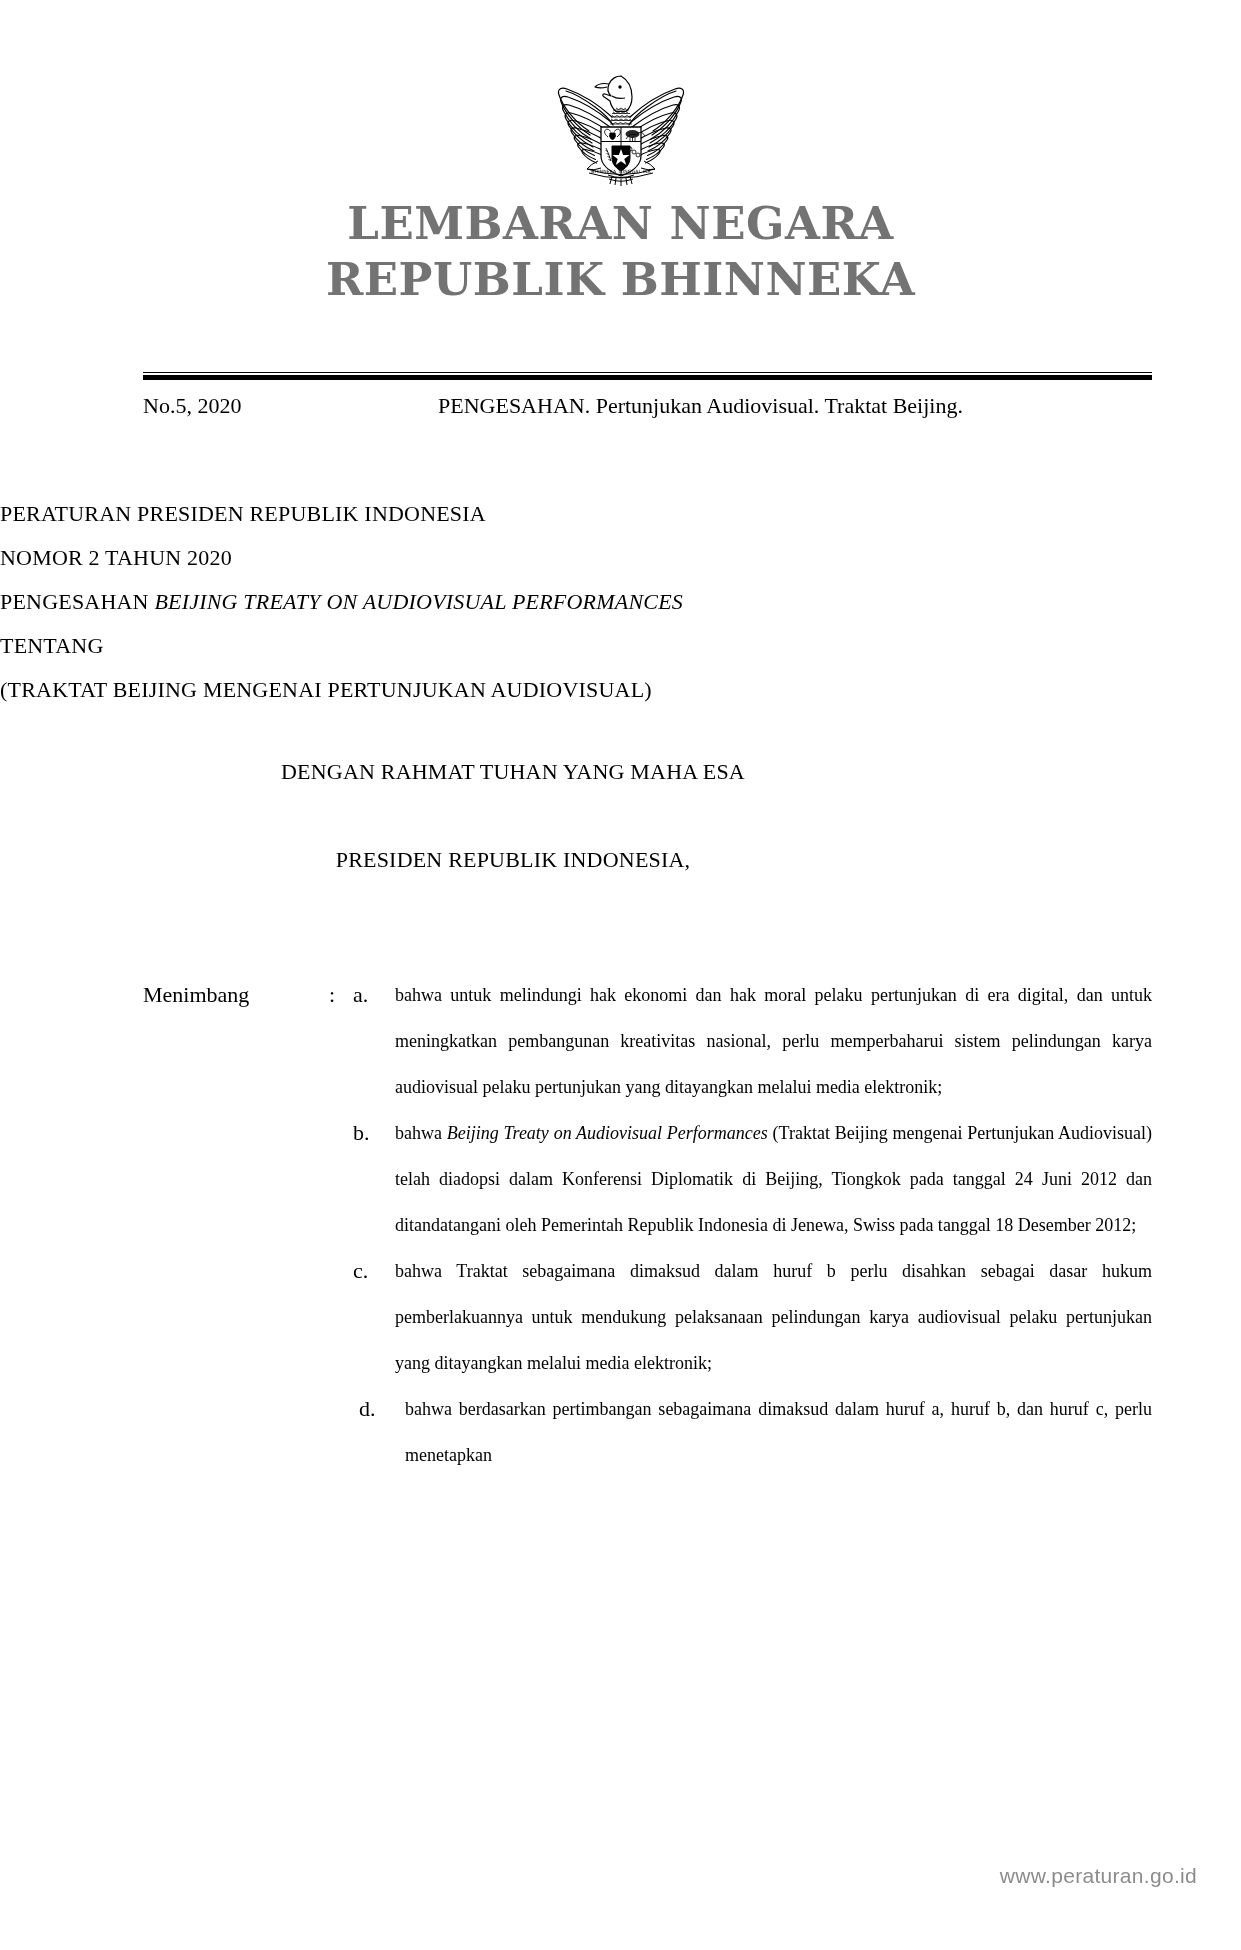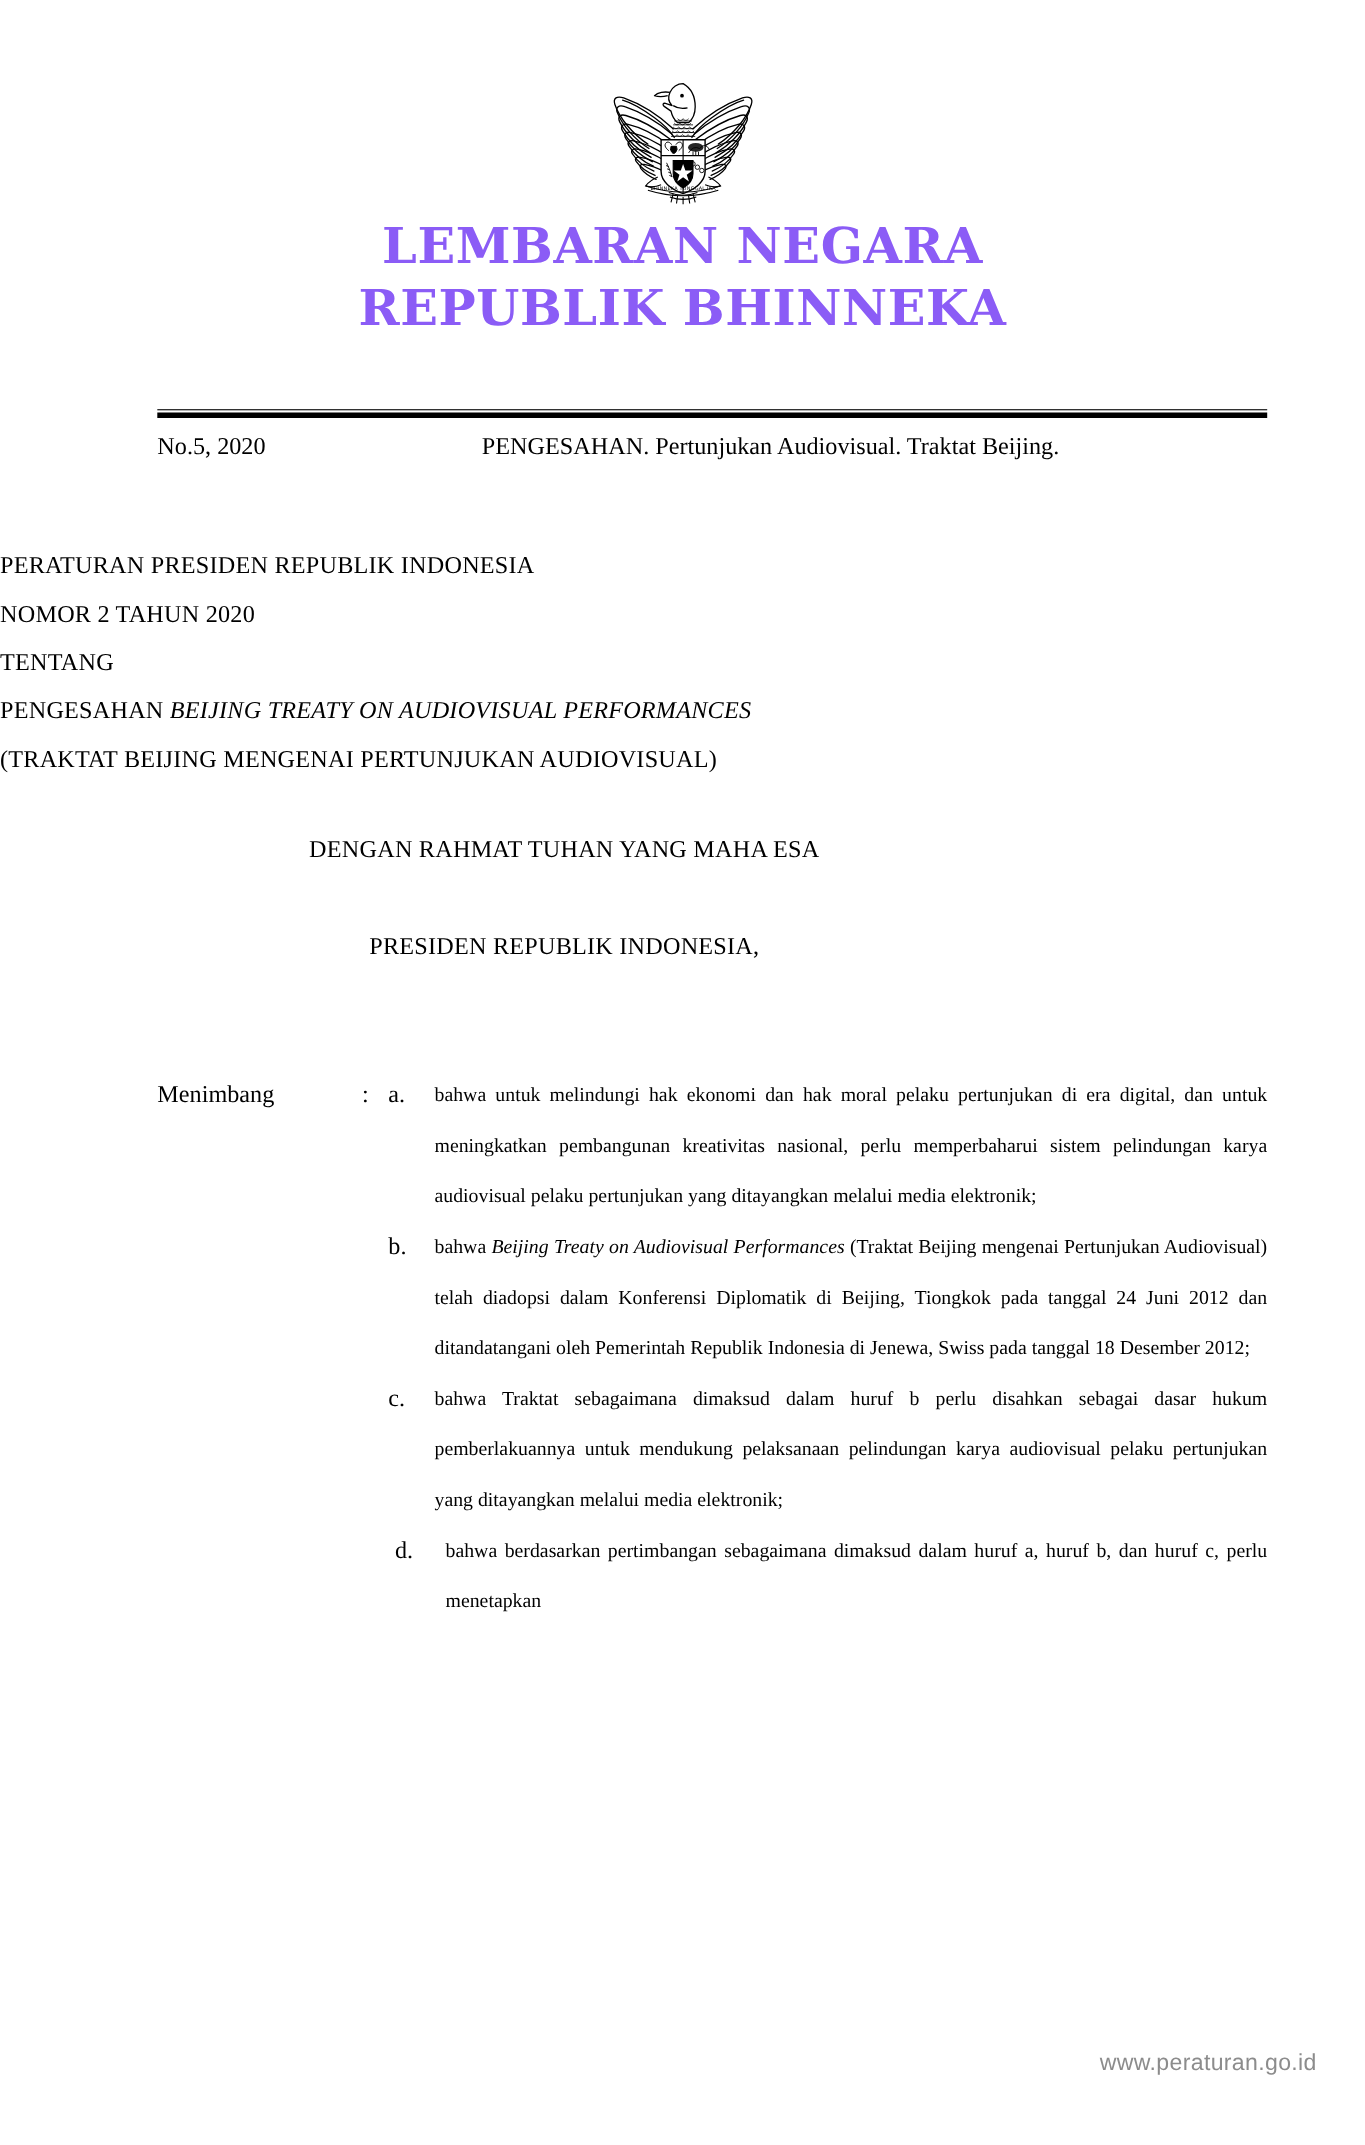--- a/index.html
+++ b/index.html
@@ -44,21 +44,21 @@
     top: 196px;
     width: 1241px;
     text-align: center;
   }
   .masthead-line {
     font-family: "DejaVu Serif", "Liberation Serif", serif;
     font-weight: 700;
     font-size: 45px;
     line-height: 56px;
     letter-spacing: 0.5px;
-    color: #8b5cf6;
+    color: #737373;
     white-space: nowrap;
   }
 
   
   .rule {
     position: absolute;
     left: 143px;
     top: 372px;
     width: 1009px;
     height: 7px;
@@ -329,22 +329,22 @@
   </div>
 
   <div class="issue-row">
     <div class="issue-no">No.5, 2020</div>
     <div class="issue-subject">PENGESAHAN. Pertunjukan Audiovisual. Traktat Beijing.</div>
   </div>
 
   <div class="title-block">
     <div class="title-line">PERATURAN PRESIDEN REPUBLIK INDONESIA</div>
     <div class="title-line">NOMOR 2 TAHUN 2020</div>
+    <div class="title-line"><span>PENGESAHAN </span><span class="ital">BEIJING  TREATY ON AUDIOVISUAL PERFORMANCES</span></div>
     <div class="title-line">TENTANG</div>
-    <div class="title-line"><span>PENGESAHAN </span><span class="ital">BEIJING  TREATY ON AUDIOVISUAL PERFORMANCES</span></div>
     <div class="title-line">(TRAKTAT BEIJING MENGENAI PERTUNJUKAN AUDIOVISUAL)</div>
   </div>
 
   <div class="subtitle-block">
     <div class="subtitle-line">DENGAN RAHMAT TUHAN YANG MAHA ESA</div>
     <div class="subtitle-gap"></div>
     <div class="subtitle-line">PRESIDEN REPUBLIK INDONESIA,</div>
   </div>
 
   <div class="considerations">

